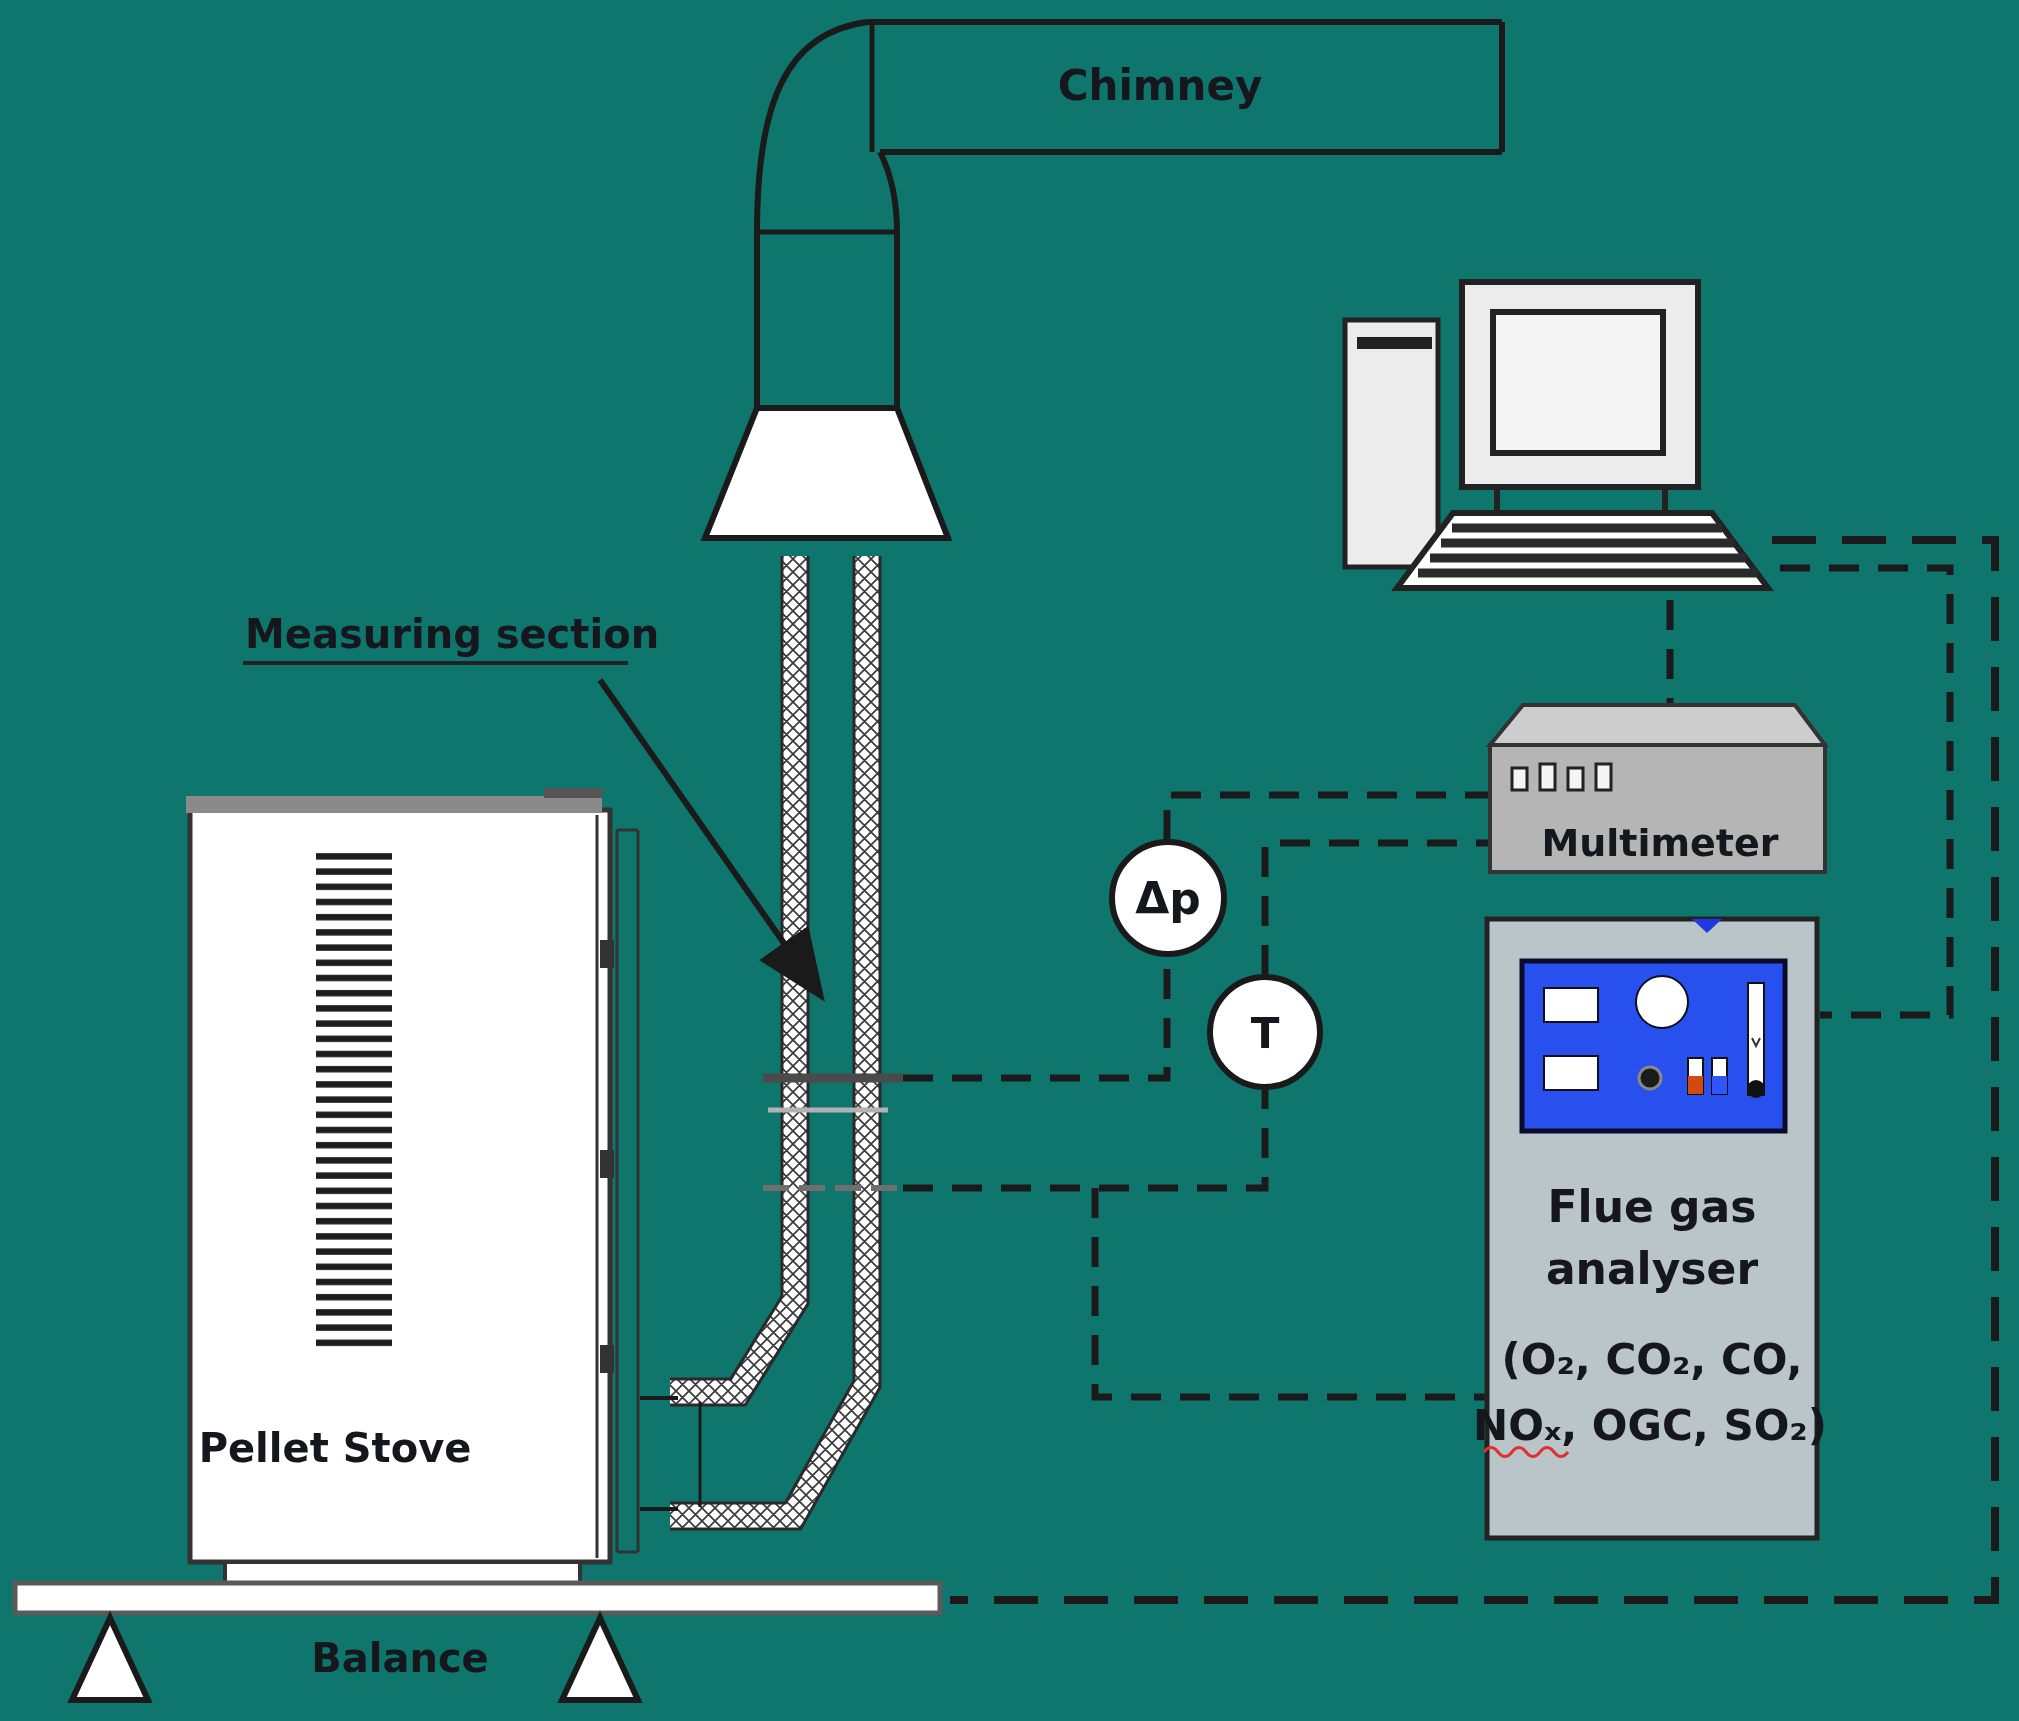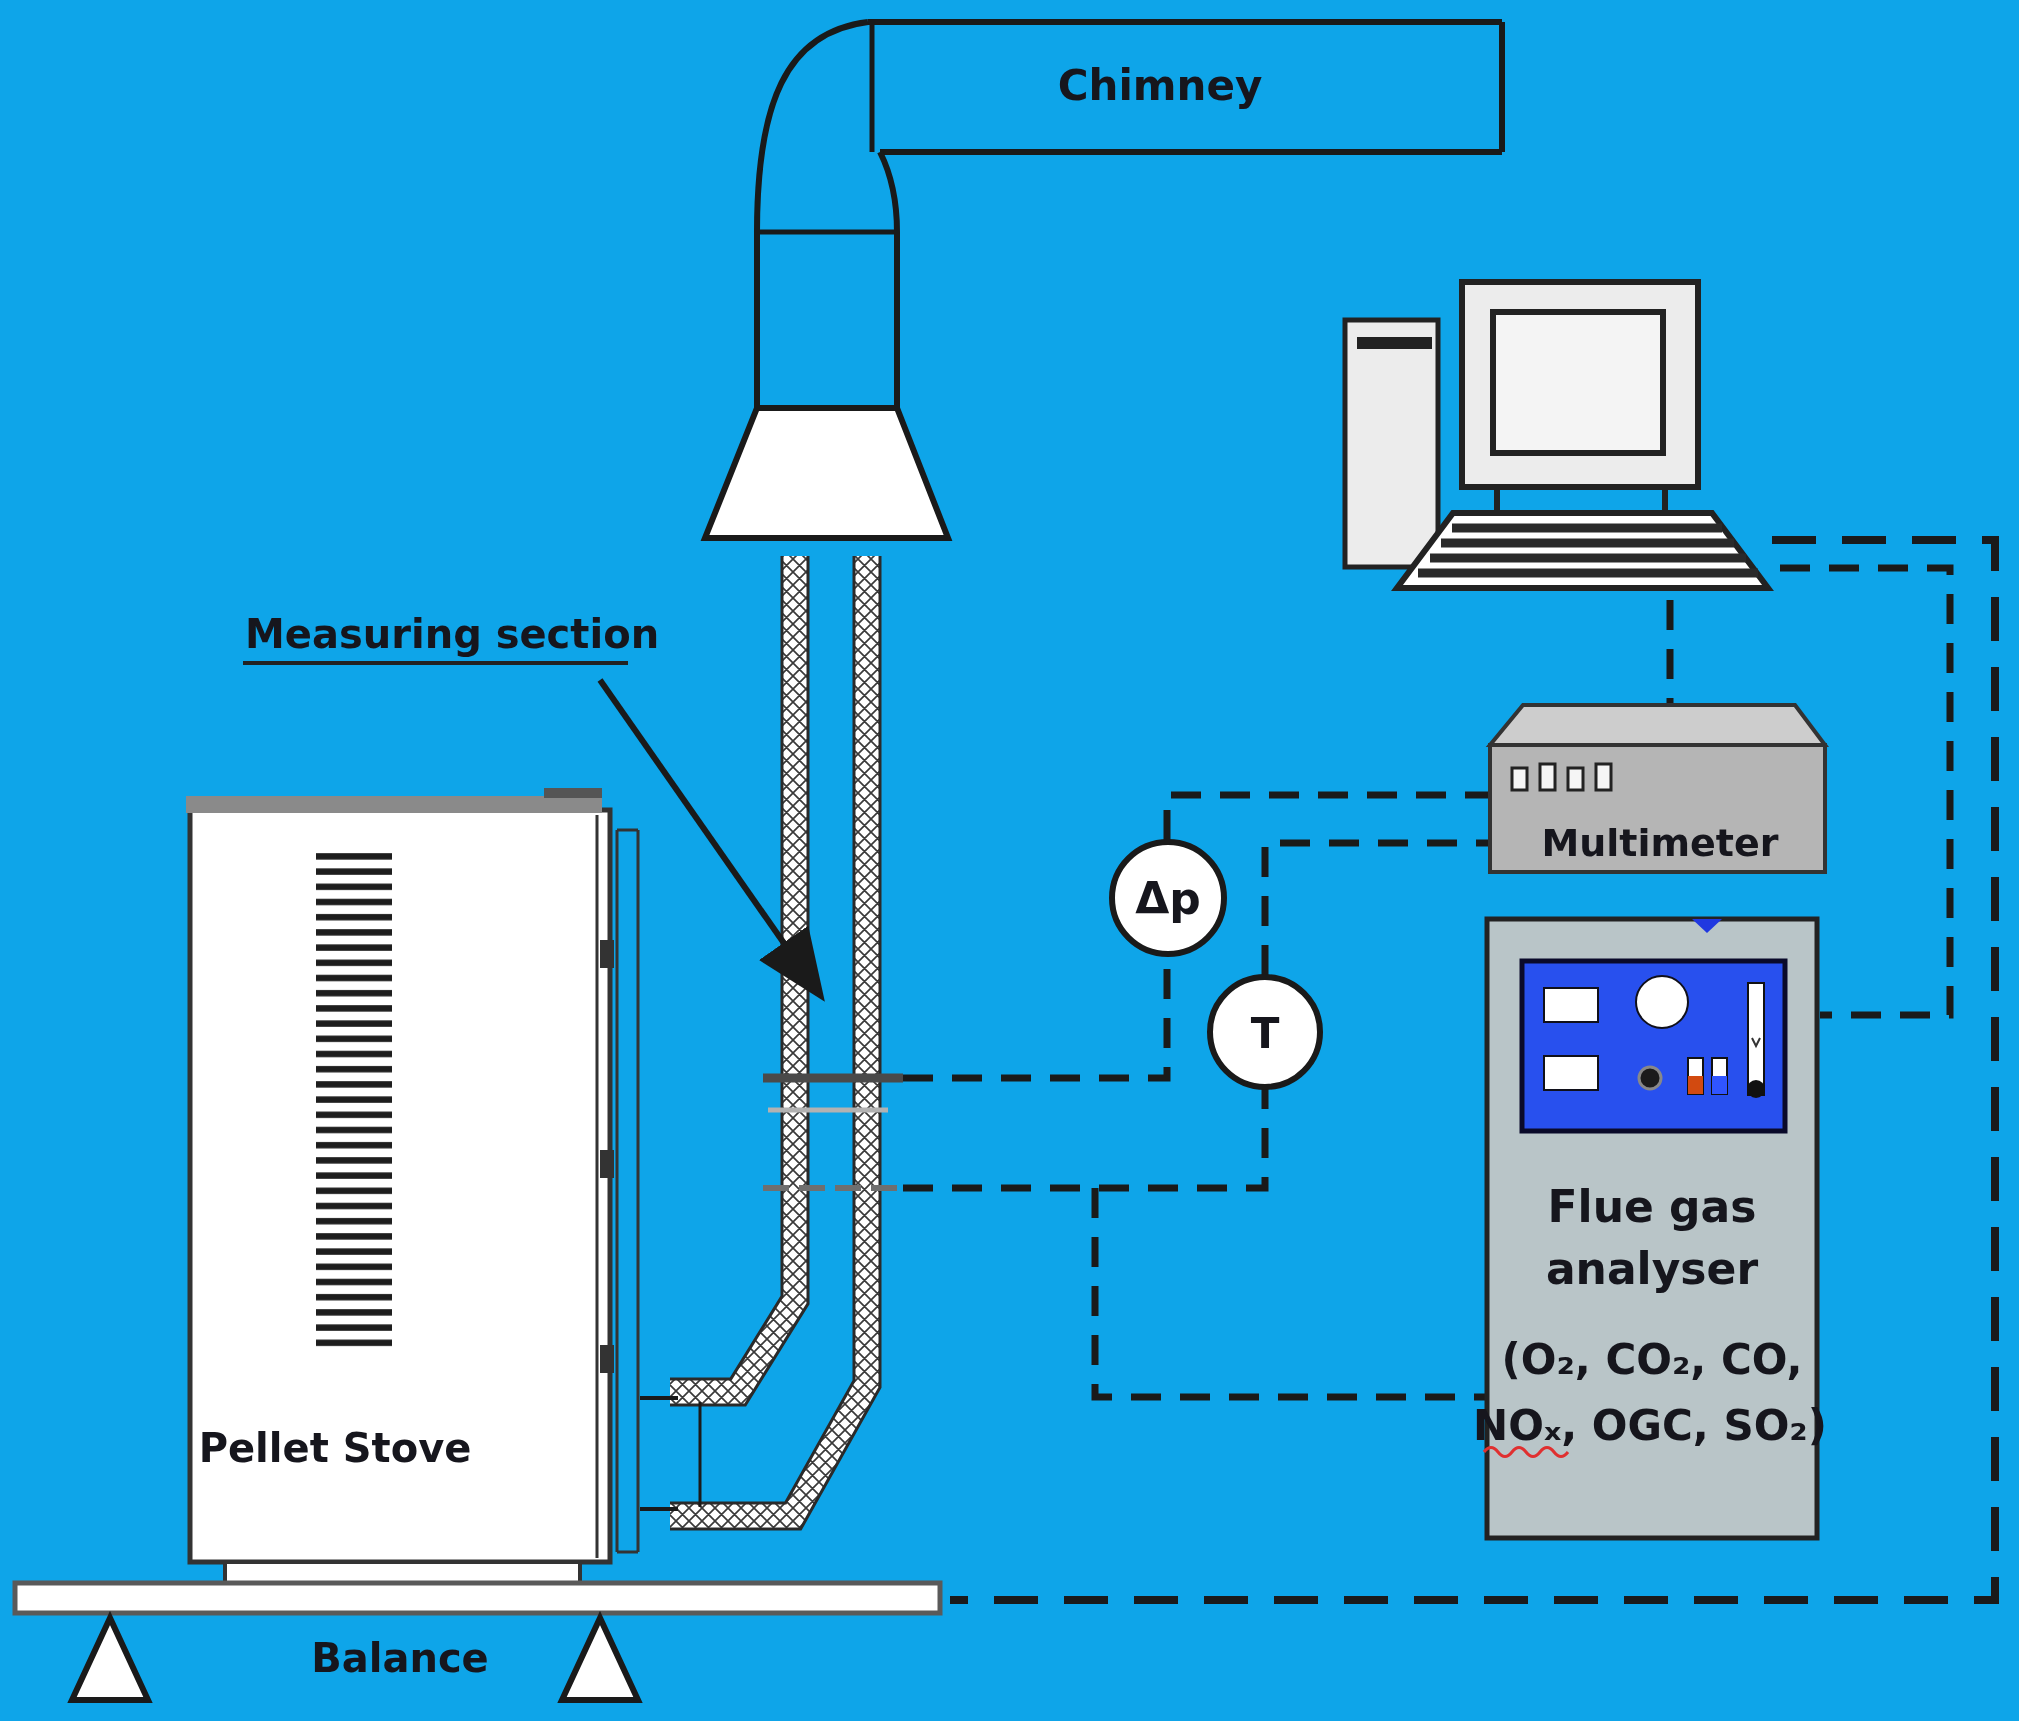--- a/index.html
+++ b/index.html
@@ -1,16 +1,16 @@
 <!DOCTYPE html>
 <html><head>
 <meta charset="utf-8">
 <style>
   html,body{margin:0;padding:0;background:#ffffff;}
-  .stage{position:relative;width:2019px;height:1721px;background:#0ea5e9;overflow:hidden;
+  .stage{position:relative;width:2019px;height:1721px;background:#0f766e;overflow:hidden;
          font-family:"DejaVu Sans",sans-serif;}
   svg{position:absolute;left:0;top:0;}
   text{fill:#16161d;font-weight:bold;font-family:"DejaVu Sans",sans-serif;}
 </style>
 </head>
 <body>
 
 <div class="stage">
 <svg width="2019" height="1721" viewBox="0 0 2019 1721">
   <defs>

